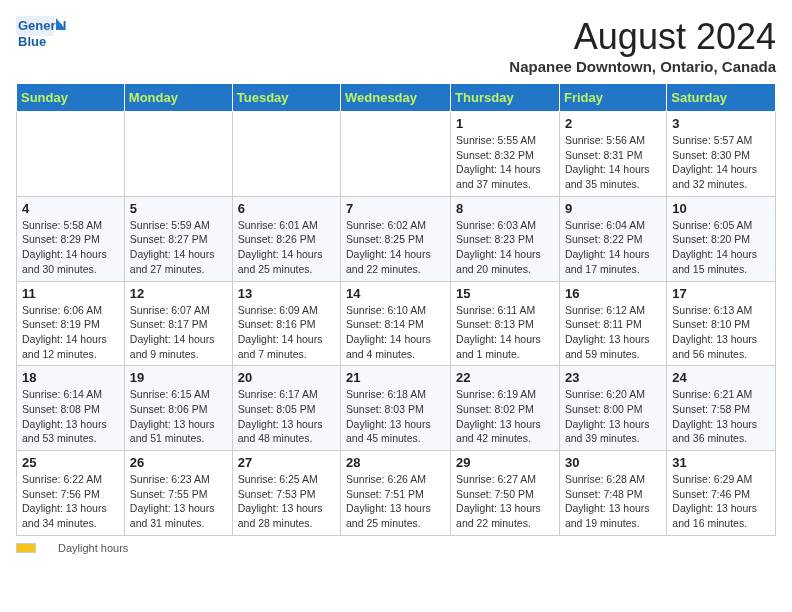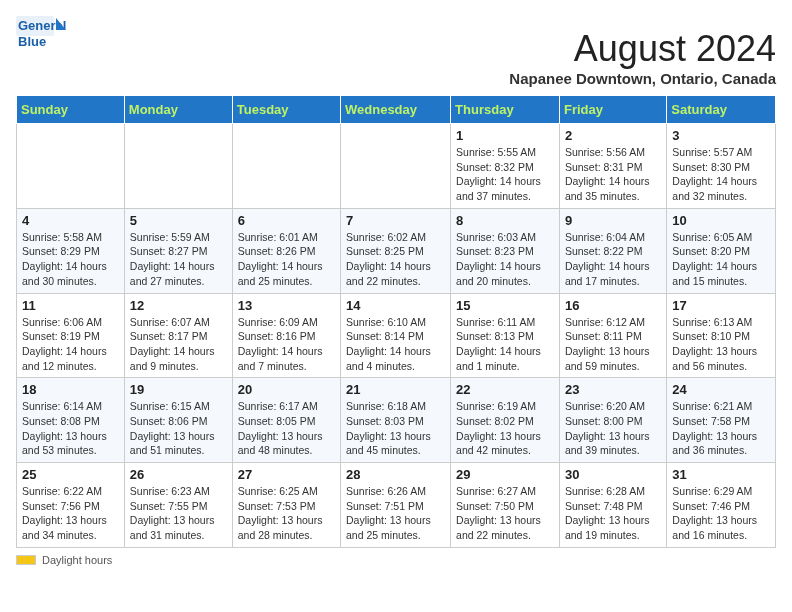--- a/index.html
+++ b/index.html
@@ -24,21 +24,20 @@
       color: #1a5fa8;
       line-height: 1.1;
     }
     .title-area {
       text-align: right;
     }
     .month-title {
       font-size: 36px;
       font-weight: normal;
       color: #222;
-      margin-top: 12px;
     }
     .location-title {
       font-size: 15px;
       font-weight: bold;
       color: #333;
     }
     .calendar {
       width: 100%;
       border-collapse: collapse;
       font-size: 11px;
@@ -77,21 +76,21 @@
     }
     .empty-cell {
       background: #fff !important;
     }
     .footer-note {
       margin-top: 6px;
       font-size: 11px;
       color: #555;
       display: flex;
       align-items: center;
-      gap: 6px;
+      gap: 22px;
     }
     .daylight-bar {
       display: inline-block;
       width: 20px;
       height: 10px;
       background: #f5c518;
       border: 1px solid #ccc;
     }
   </style>
 </head>

